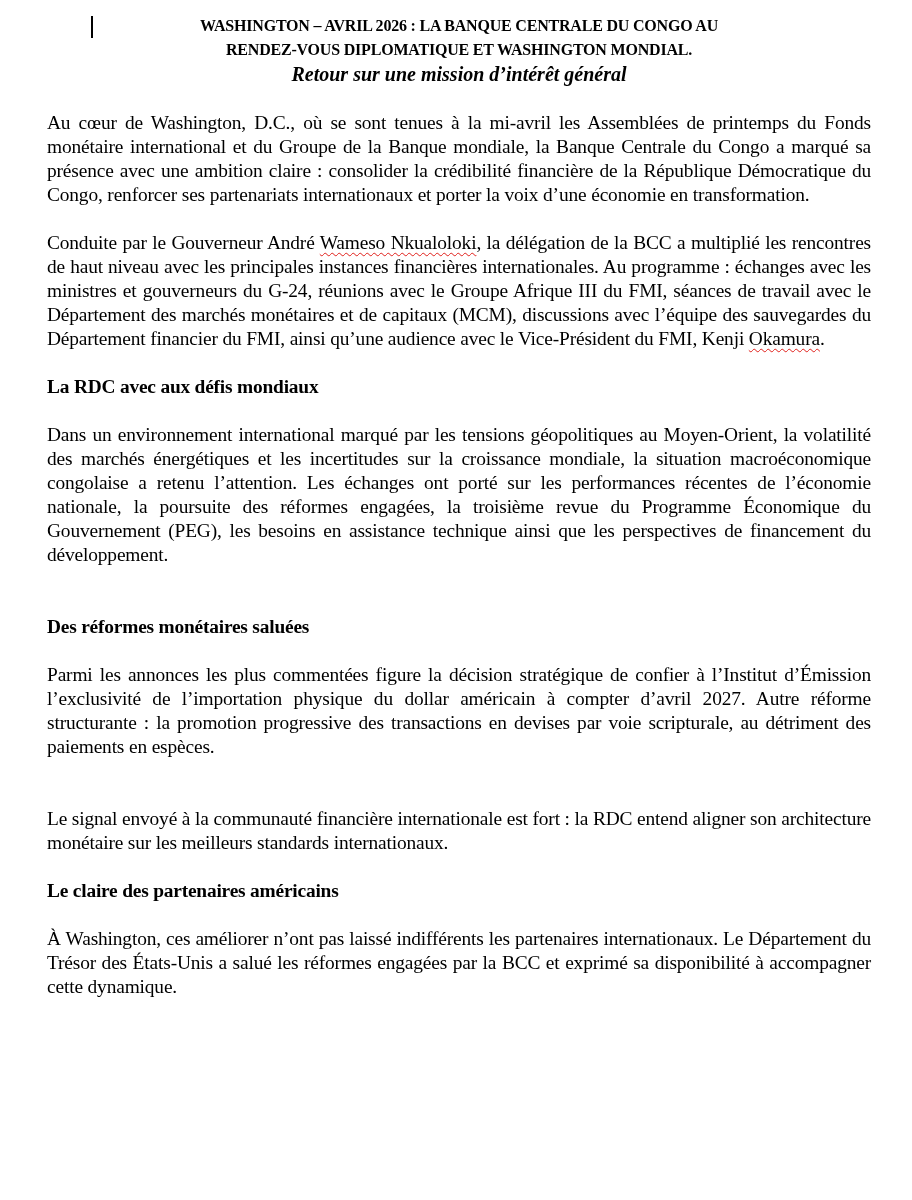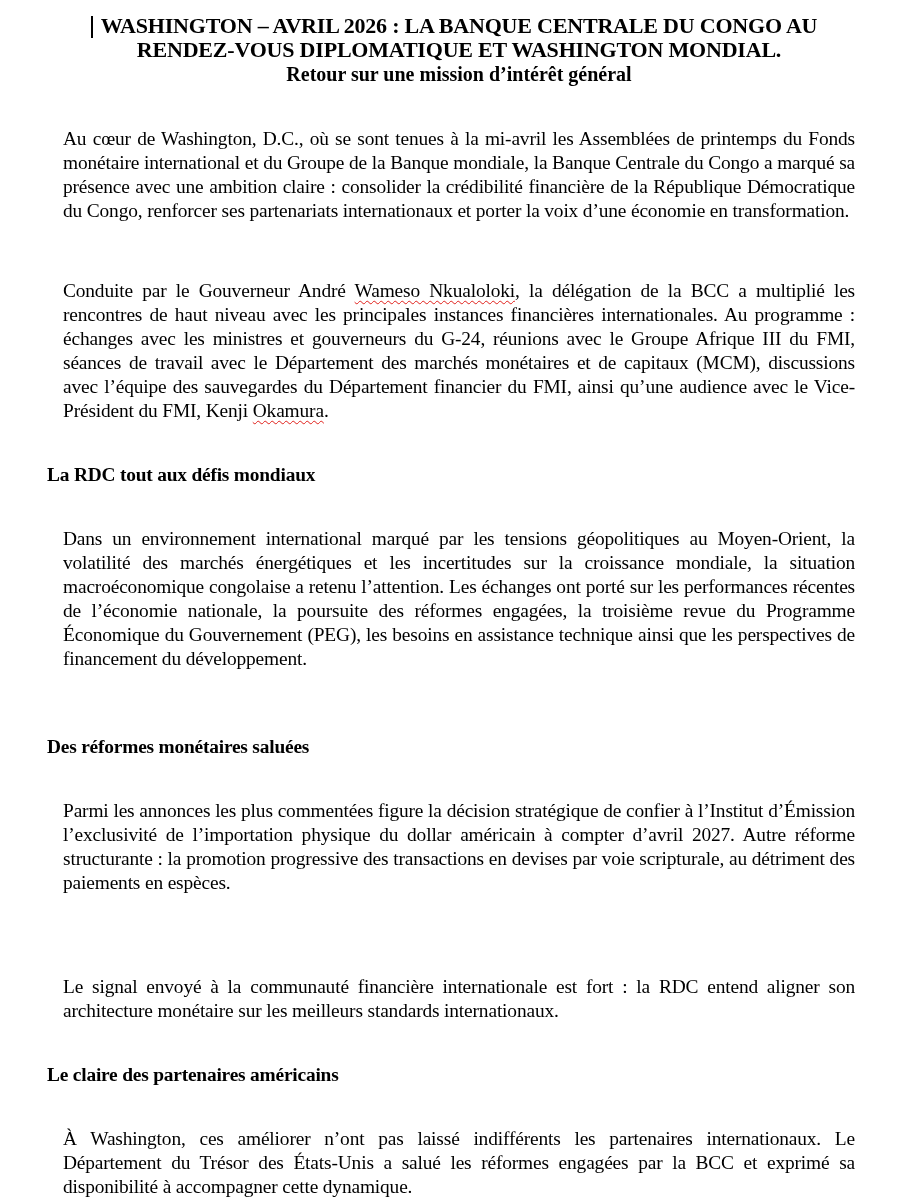--- a/index.html
+++ b/index.html
@@ -20,44 +20,45 @@
       left: 47px;
       top: 14px;
       width: 824px;
     }
     .title-block {
       text-align: center;
       position: relative;
     }
     .title {
       font-weight: bold;
-      font-size: 22px;
+      font-size: 16px;
       line-height: 24px;
       margin: 0;
       letter-spacing: -0.2px;
     }
     .subtitle {
       font-weight: bold;
+      font-style: italic;
       font-size: 20px;
       line-height: 25px;
       margin: 0;
     }
     .cursor {
       position: absolute;
       left: 44px;
       top: 2px;
       width: 1.5px;
       height: 22px;
       background: #000;
     }
     .para {
       font-size: 19.4px;
       line-height: 24px;
       text-align: justify;
-      margin: 16px;
+      margin: 0;
       letter-spacing: -0.15px;
     }
     .heading {
       font-weight: bold;
       font-size: 19.4px;
       line-height: 24px;
       margin: 0;
       letter-spacing: -0.2px;
     }
     .gap-title { height: 24px; }
@@ -84,21 +85,21 @@
   <div class="gap-title"></div>
 
   <p class="para">Au cœur de Washington, D.C., où se sont tenues à la mi-avril les Assemblées de printemps du Fonds monétaire international et du Groupe de la Banque mondiale, la Banque Centrale du Congo a marqué sa présence avec une ambition claire : consolider la crédibilité financière de la République Démocratique du Congo, renforcer ses partenariats internationaux et porter la voix d’une économie en transformation.</p>
 
   <div class="gap"></div>
 
   <p class="para"><span>Conduite par le Gouverneur André </span><span class="spell">Wameso Nkualoloki</span><span>, la délégation de la BCC a multiplié les rencontres de haut niveau avec les principales instances financières internationales. Au programme : échanges avec les ministres et gouverneurs du G-24, réunions avec le Groupe Afrique III du FMI, séances de travail avec le Département des marchés monétaires et de capitaux (MCM), discussions avec l’équipe des sauvegardes du Département financier du FMI, ainsi qu’une audience avec le Vice-Président du FMI, Kenji </span><span class="spell">Okamura</span><span>.</span></p>
 
   <div class="gap-h"></div>
 
-  <p class="heading">La RDC tout aux défis mondiaux</p>
+  <p class="heading">La RDC avec aux défis mondiaux</p>
   <div class="gap"></div>
   <p class="para">Dans un environnement international marqué par les tensions géopolitiques au Moyen-Orient, la volatilité des marchés énergétiques et les incertitudes sur la croissance mondiale, la situation macroéconomique congolaise a retenu l’attention. Les échanges ont porté sur les performances récentes de l’économie nationale, la poursuite des réformes engagées, la troisième revue du Programme Économique du Gouvernement (PEG), les besoins en assistance technique ainsi que les perspectives de financement du développement.</p>
   <div class="gap"></div>
 
   <div class="gap-h"></div>
 
   <p class="heading">Des réformes monétaires saluées</p>
   <div class="gap"></div>
   <p class="para">Parmi les annonces les plus commentées figure la décision stratégique de confier à l’Institut d’Émission l’exclusivité de l’importation physique du dollar américain à compter d’avril 2027. Autre réforme structurante : la promotion progressive des transactions en devises par voie scripturale, au détriment des paiements en espèces.</p>
   <div class="gap"></div>

